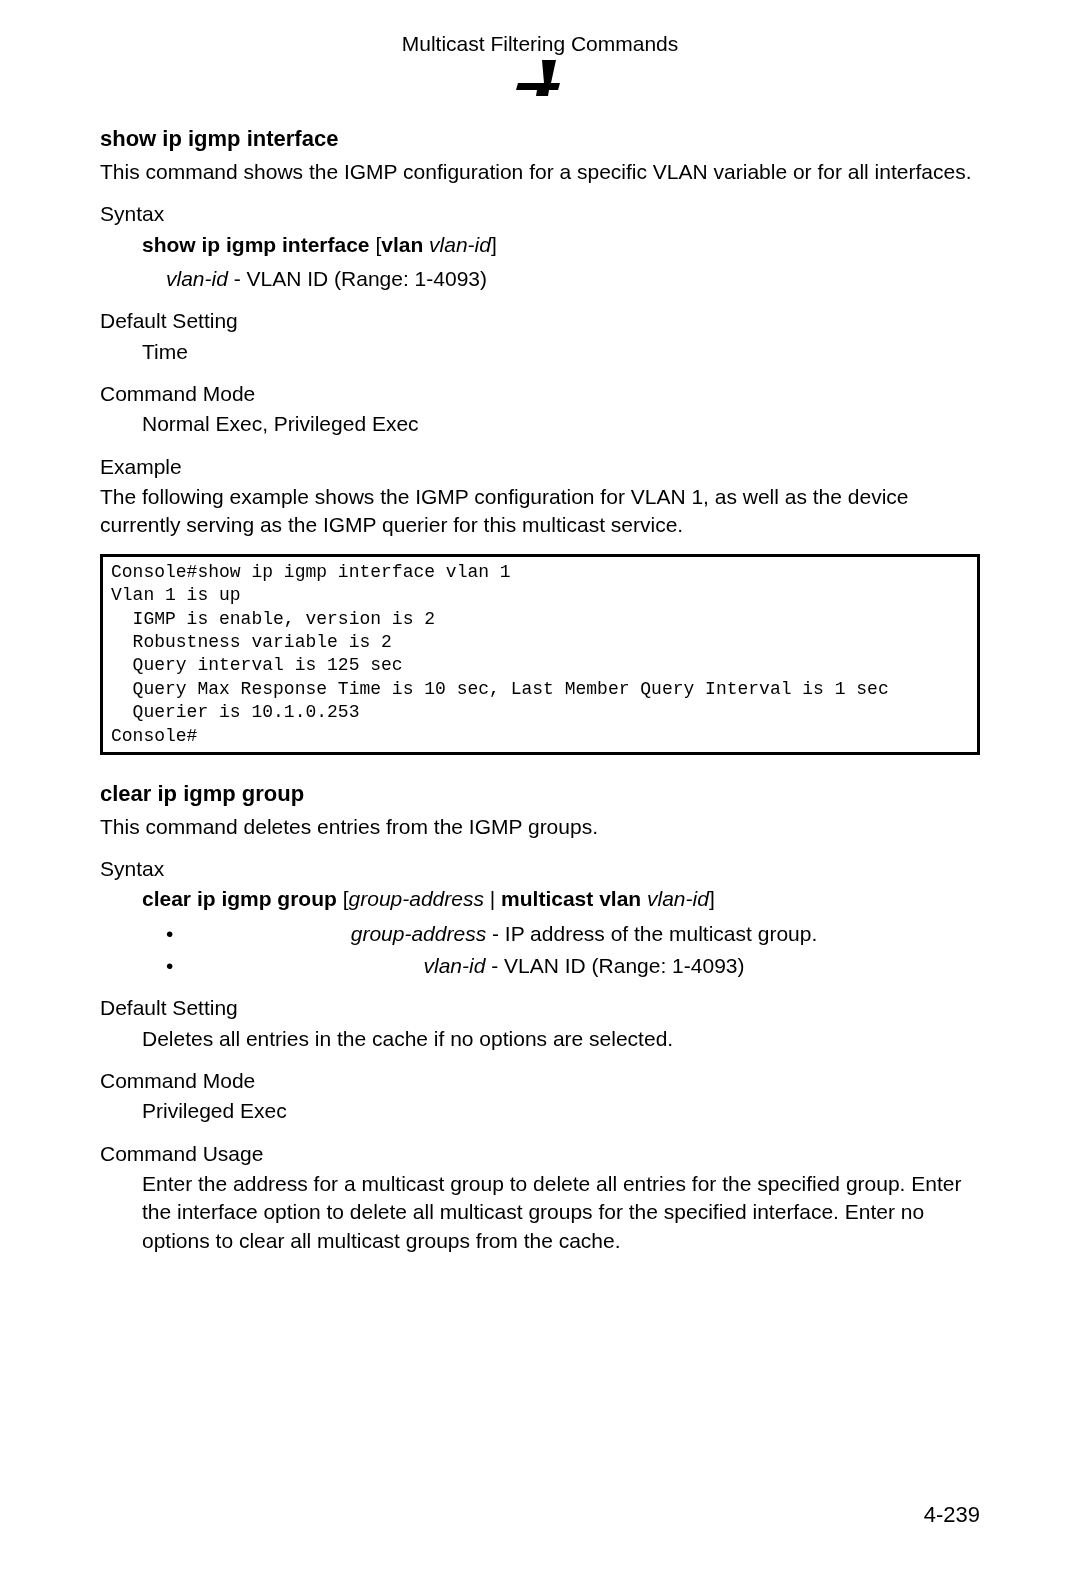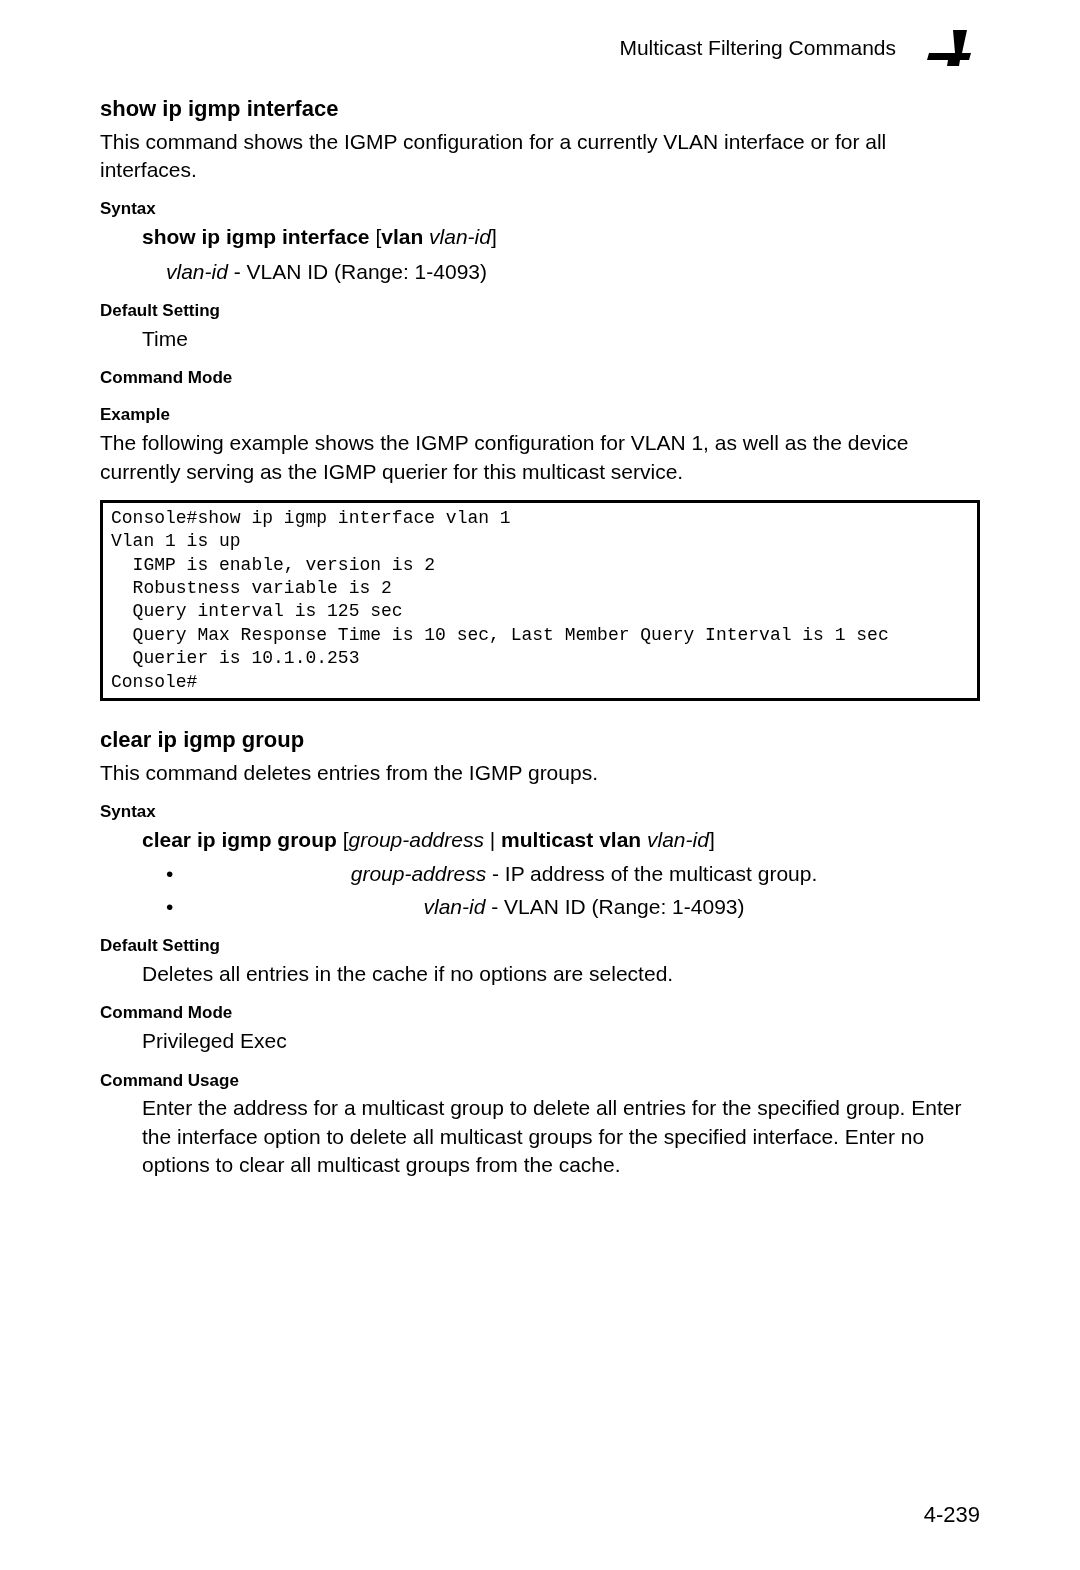--- a/index.html
+++ b/index.html
@@ -16,22 +16,23 @@
       box-sizing: border-box;
       width: 1080px;
       min-height: 1570px;
       padding: 30px 100px 40px 100px;
       position: relative;
     }
     .header {
       display: flex;
       align-items: center;
       justify-content: flex-end;
-      gap: 26px;
+      gap: 2px;
       margin-bottom: 28px;
+      flex-direction: column;
     }
     .chapter-icon {
       width: 58px;
       height: 36px;
       display: flex;
       align-items: center;
       justify-content: center;
       background: #fff;
     }
     .chapter-icon svg {
@@ -41,22 +42,22 @@
       font-weight: bold;
       font-size: 22px;
       margin-top: 4px;
       margin-bottom: 4px;
     }
     .body-text {
       font-size: 21px;
       margin: 2px 0 14px 0;
     }
     .label {
-      font-weight: bold;
-      font-size: 17px;
+      font-weight: normal;
+      font-size: 21px;
       margin-top: 14px;
       margin-bottom: 2px;
     }
     .indent-1 {
       margin-left: 42px;
     }
     .indent-2 {
       margin-left: 66px;
     }
     .syntax-line {
@@ -119,34 +120,35 @@
 
         <g fill="#000">
           <polygon points="6,23 32,23 30,0 44,0 39,23 48,23 46,30 37,30 36,36 24,36 25,30 4,30"></polygon>
           <polygon points="28,6 12,23 27,23" fill="#fff"></polygon>
         </g>
       </svg>
     </span>
   </div>
 
   <div class="cmd-title">show ip igmp interface</div>
-  <div class="body-text">This command shows the IGMP configuration for a currently VLAN interface or for all interfaces.</div>
+  <div class="body-text">This command shows the IGMP configuration for a specific VLAN variable or for all interfaces.</div>
 
   <div class="label">Syntax</div>
   <div class="syntax-line indent-1">
     <span class="bold">show ip igmp interface</span><span> [</span><span class="bold">vlan</span><span> </span><span class="ital">vlan-id</span><span>]</span>
   </div>
   <div class="param-line indent-2">
     <span class="ital">vlan-id</span><span> - VLAN ID (Range: 1-4093)</span>
   </div>
 
   <div class="label">Default Setting</div>
   <div class="body-text indent-1">Time</div>
 
   <div class="label">Command Mode</div>
+  <div class="body-text indent-1">Normal Exec, Privileged Exec</div>
 
   <div class="label">Example</div>
   <div class="body-text">The following example shows the IGMP configuration for VLAN 1, as well as the device currently serving as the IGMP querier for this multicast service.</div>
 
   <div class="code-block">Console#show ip igmp interface vlan 1
 Vlan 1 is up
   IGMP is enable, version is 2
   Robustness variable is 2
   Query interval is 125 sec
   Query Max Response Time is 10 sec, Last Member Query Interval is 1 sec

